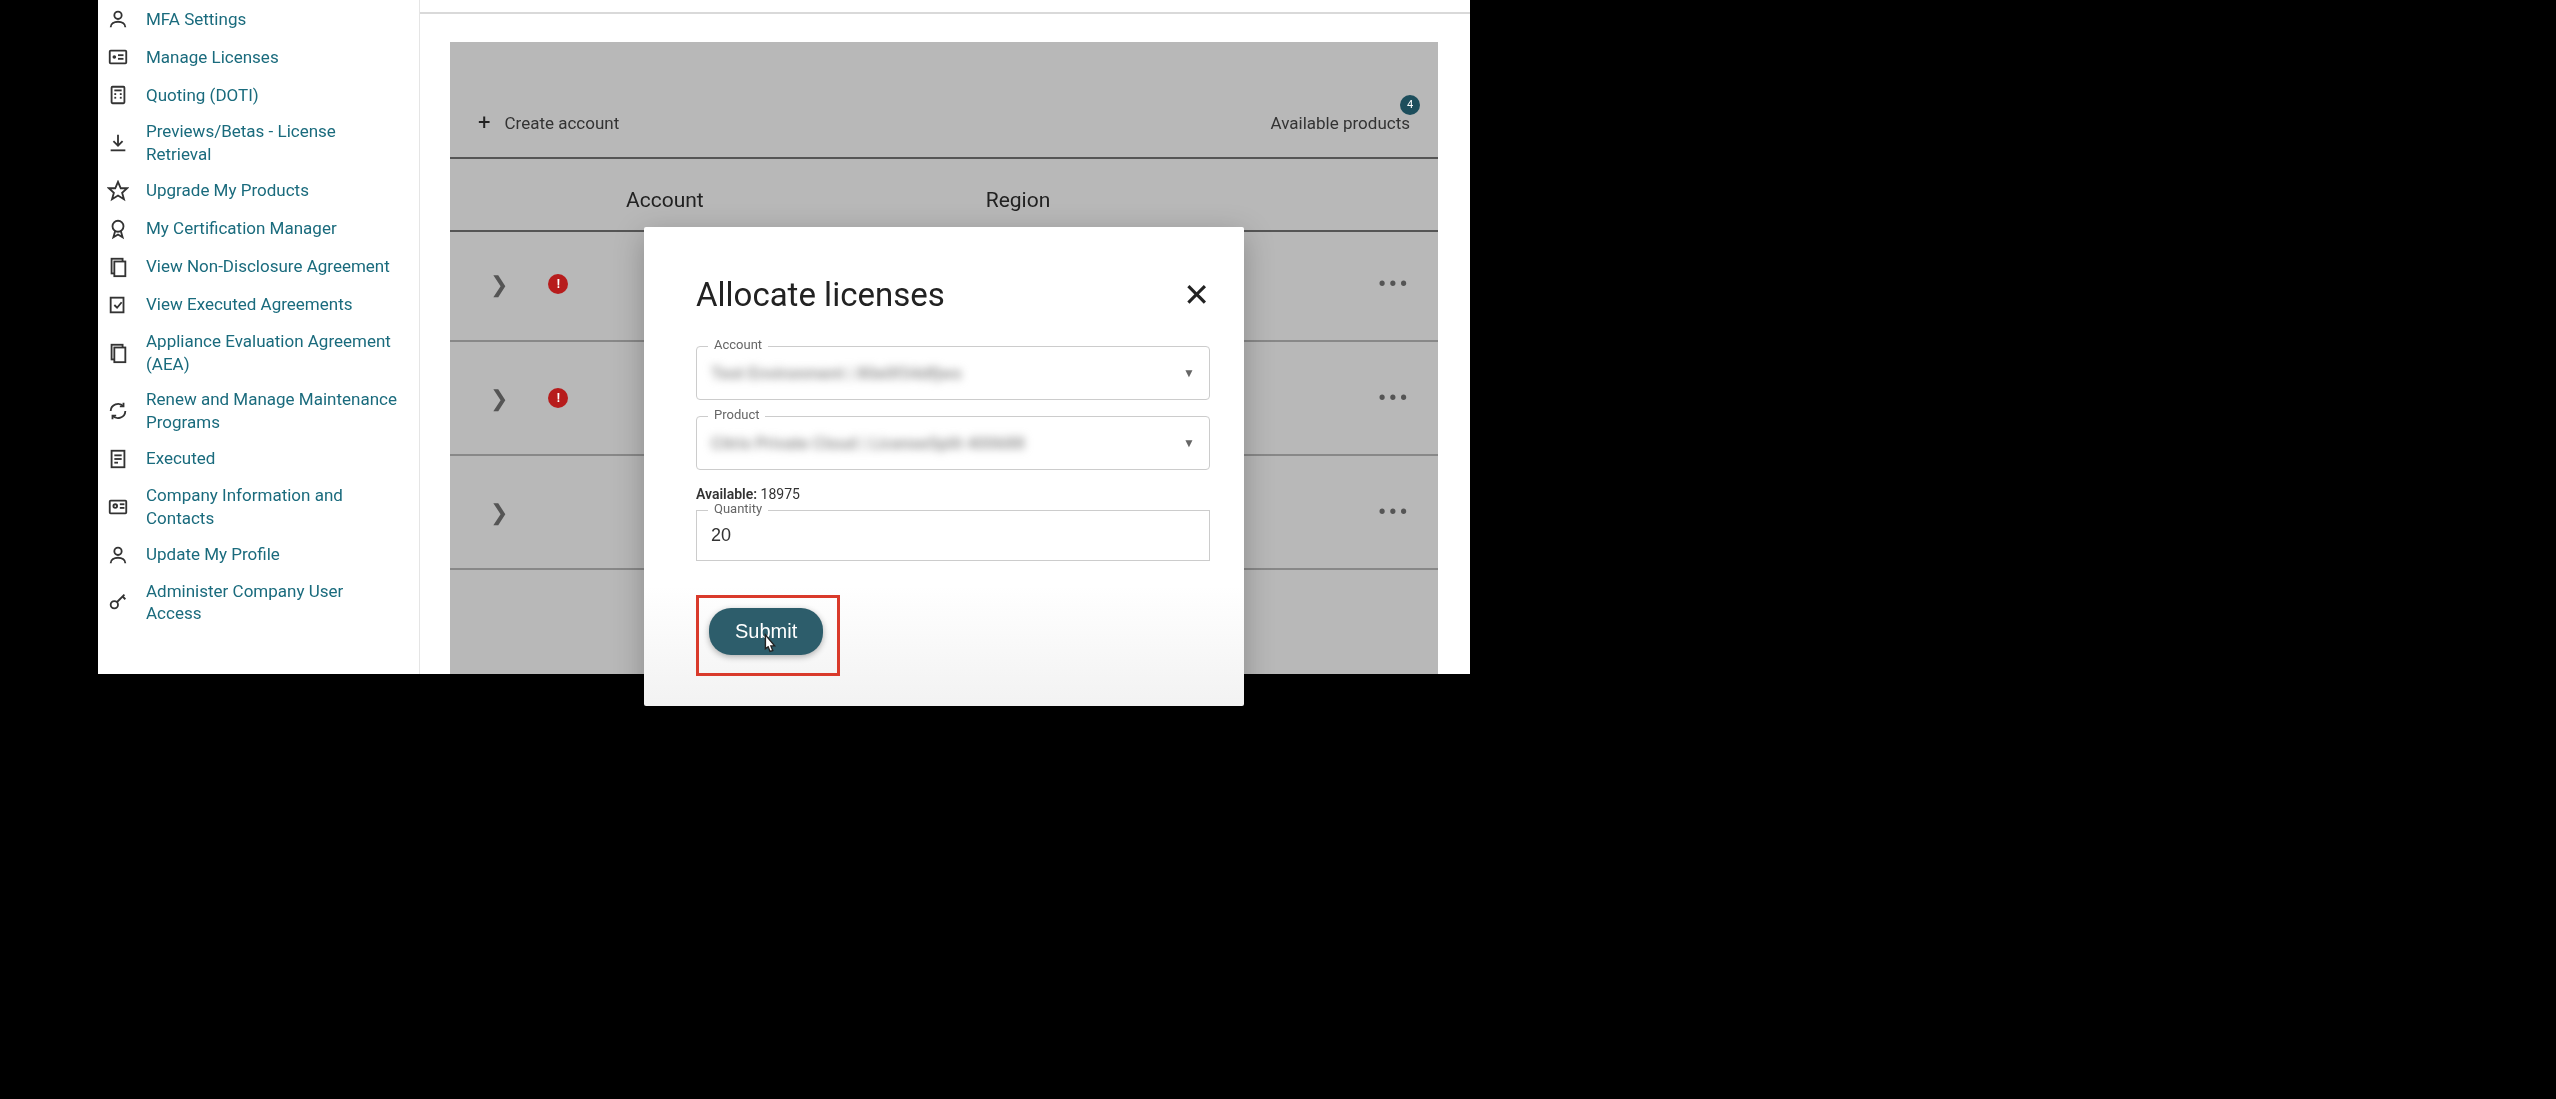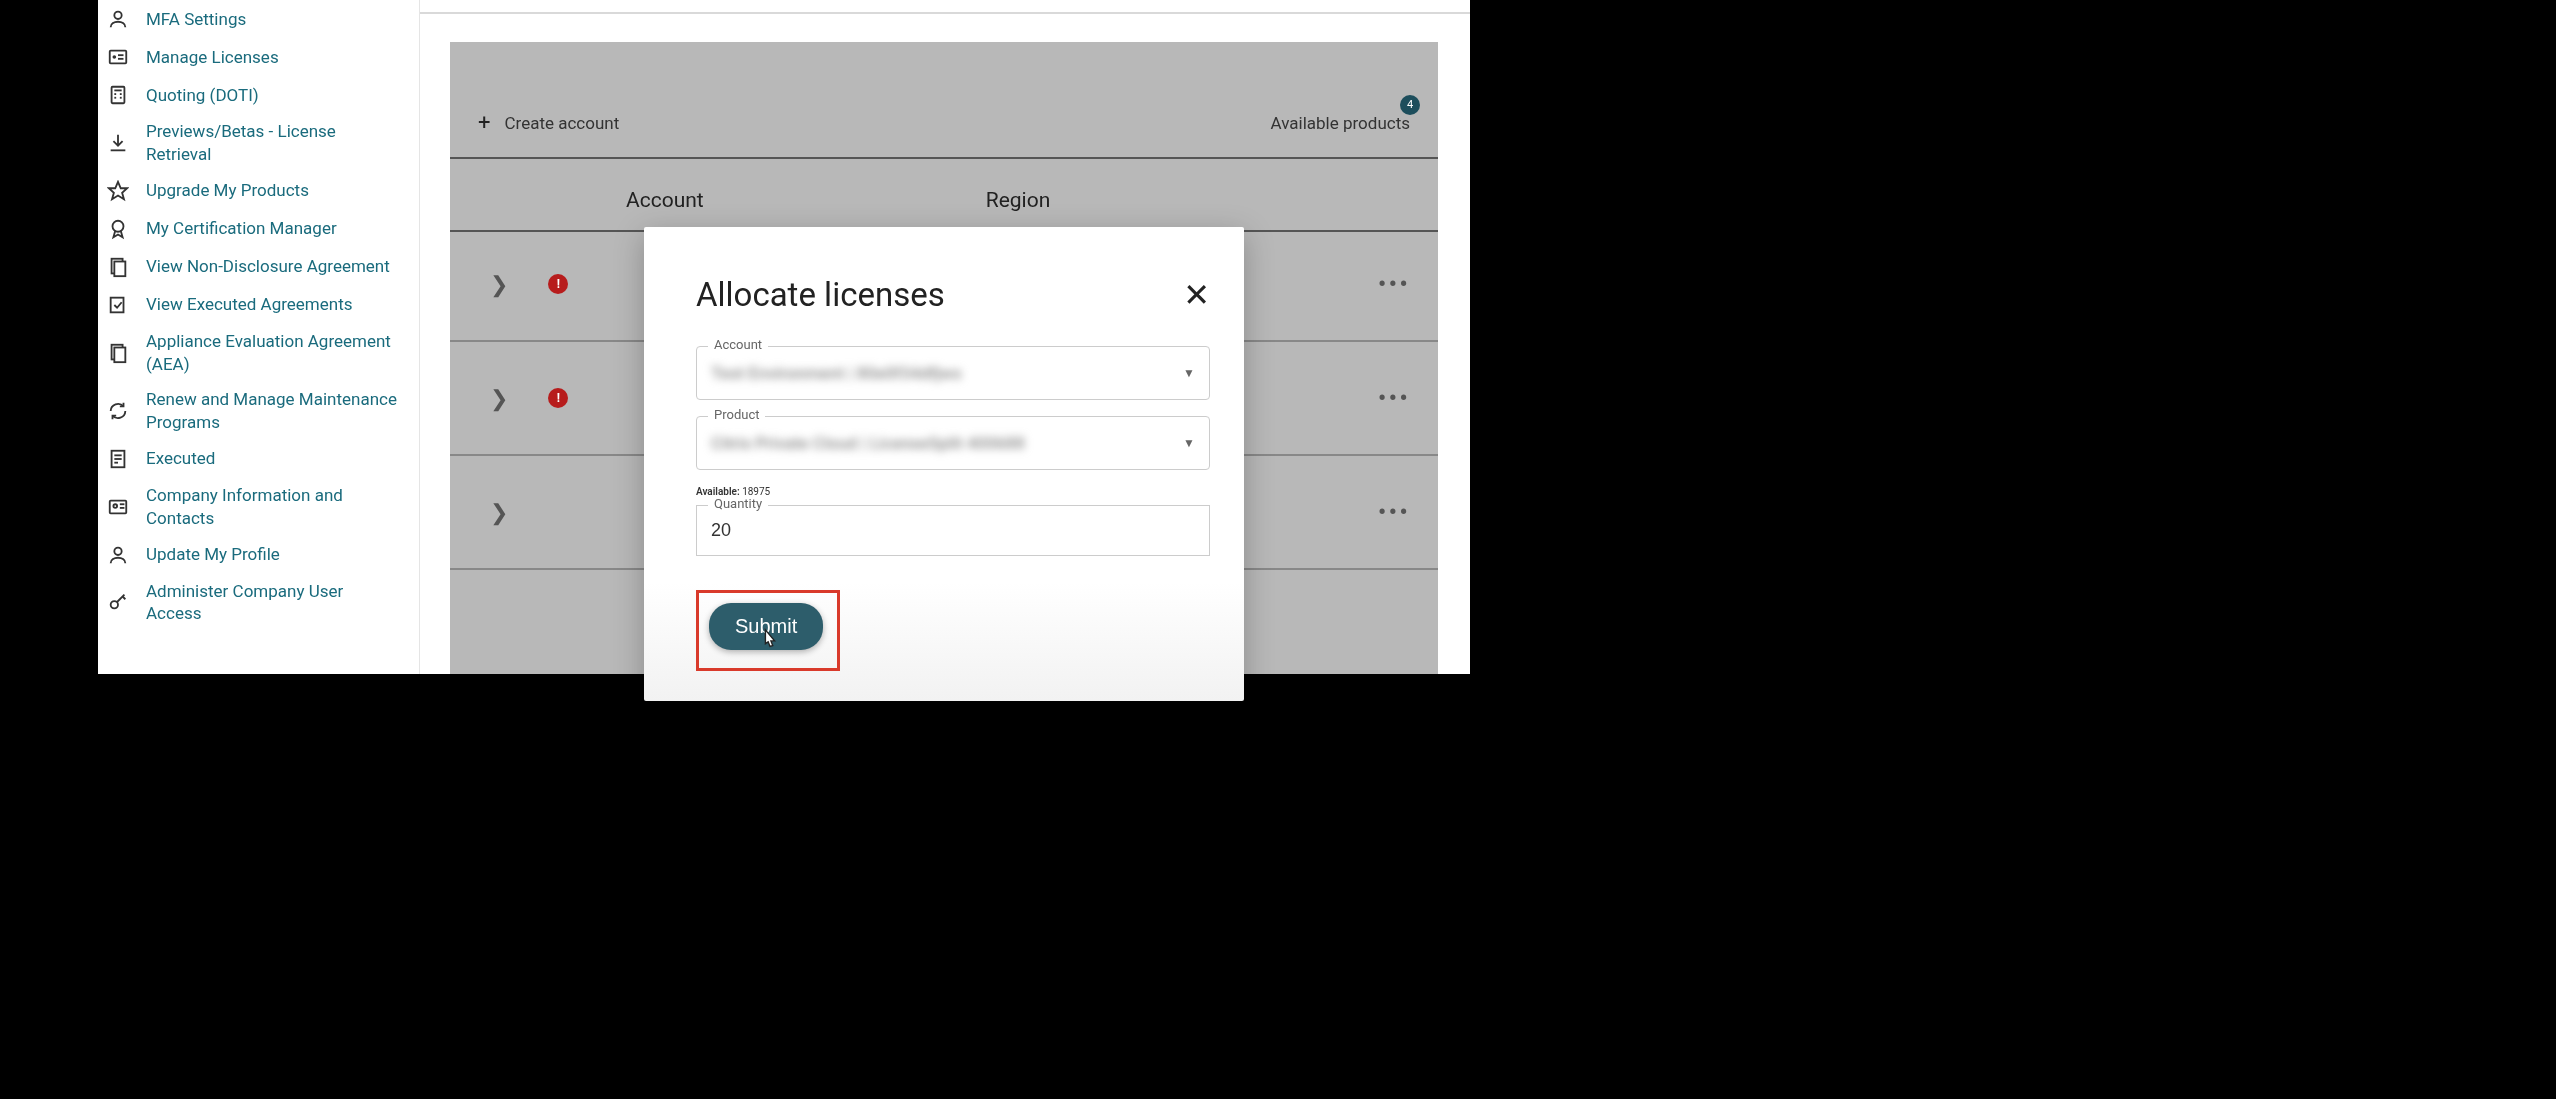--- a/index.html
+++ b/index.html
@@ -228,21 +228,21 @@
 .blurred {
   filter: blur(4px);
   color: #888;
   font-weight: 500;
 }
 .dropdown-caret {
   color: #666;
   font-size: 12px;
 }
 .available-line {
-  font-size: 10px;
+  font-size: 14px;
   color: #333;
   margin-bottom: 8px;
 }
 .available-line .lbl { font-weight: 600; }
 .qty-input {
   width: 100%;
   border: 1px solid #ccc;
   border-radius: 0;
   padding: 14px 14px;
   font-size: 18px;

